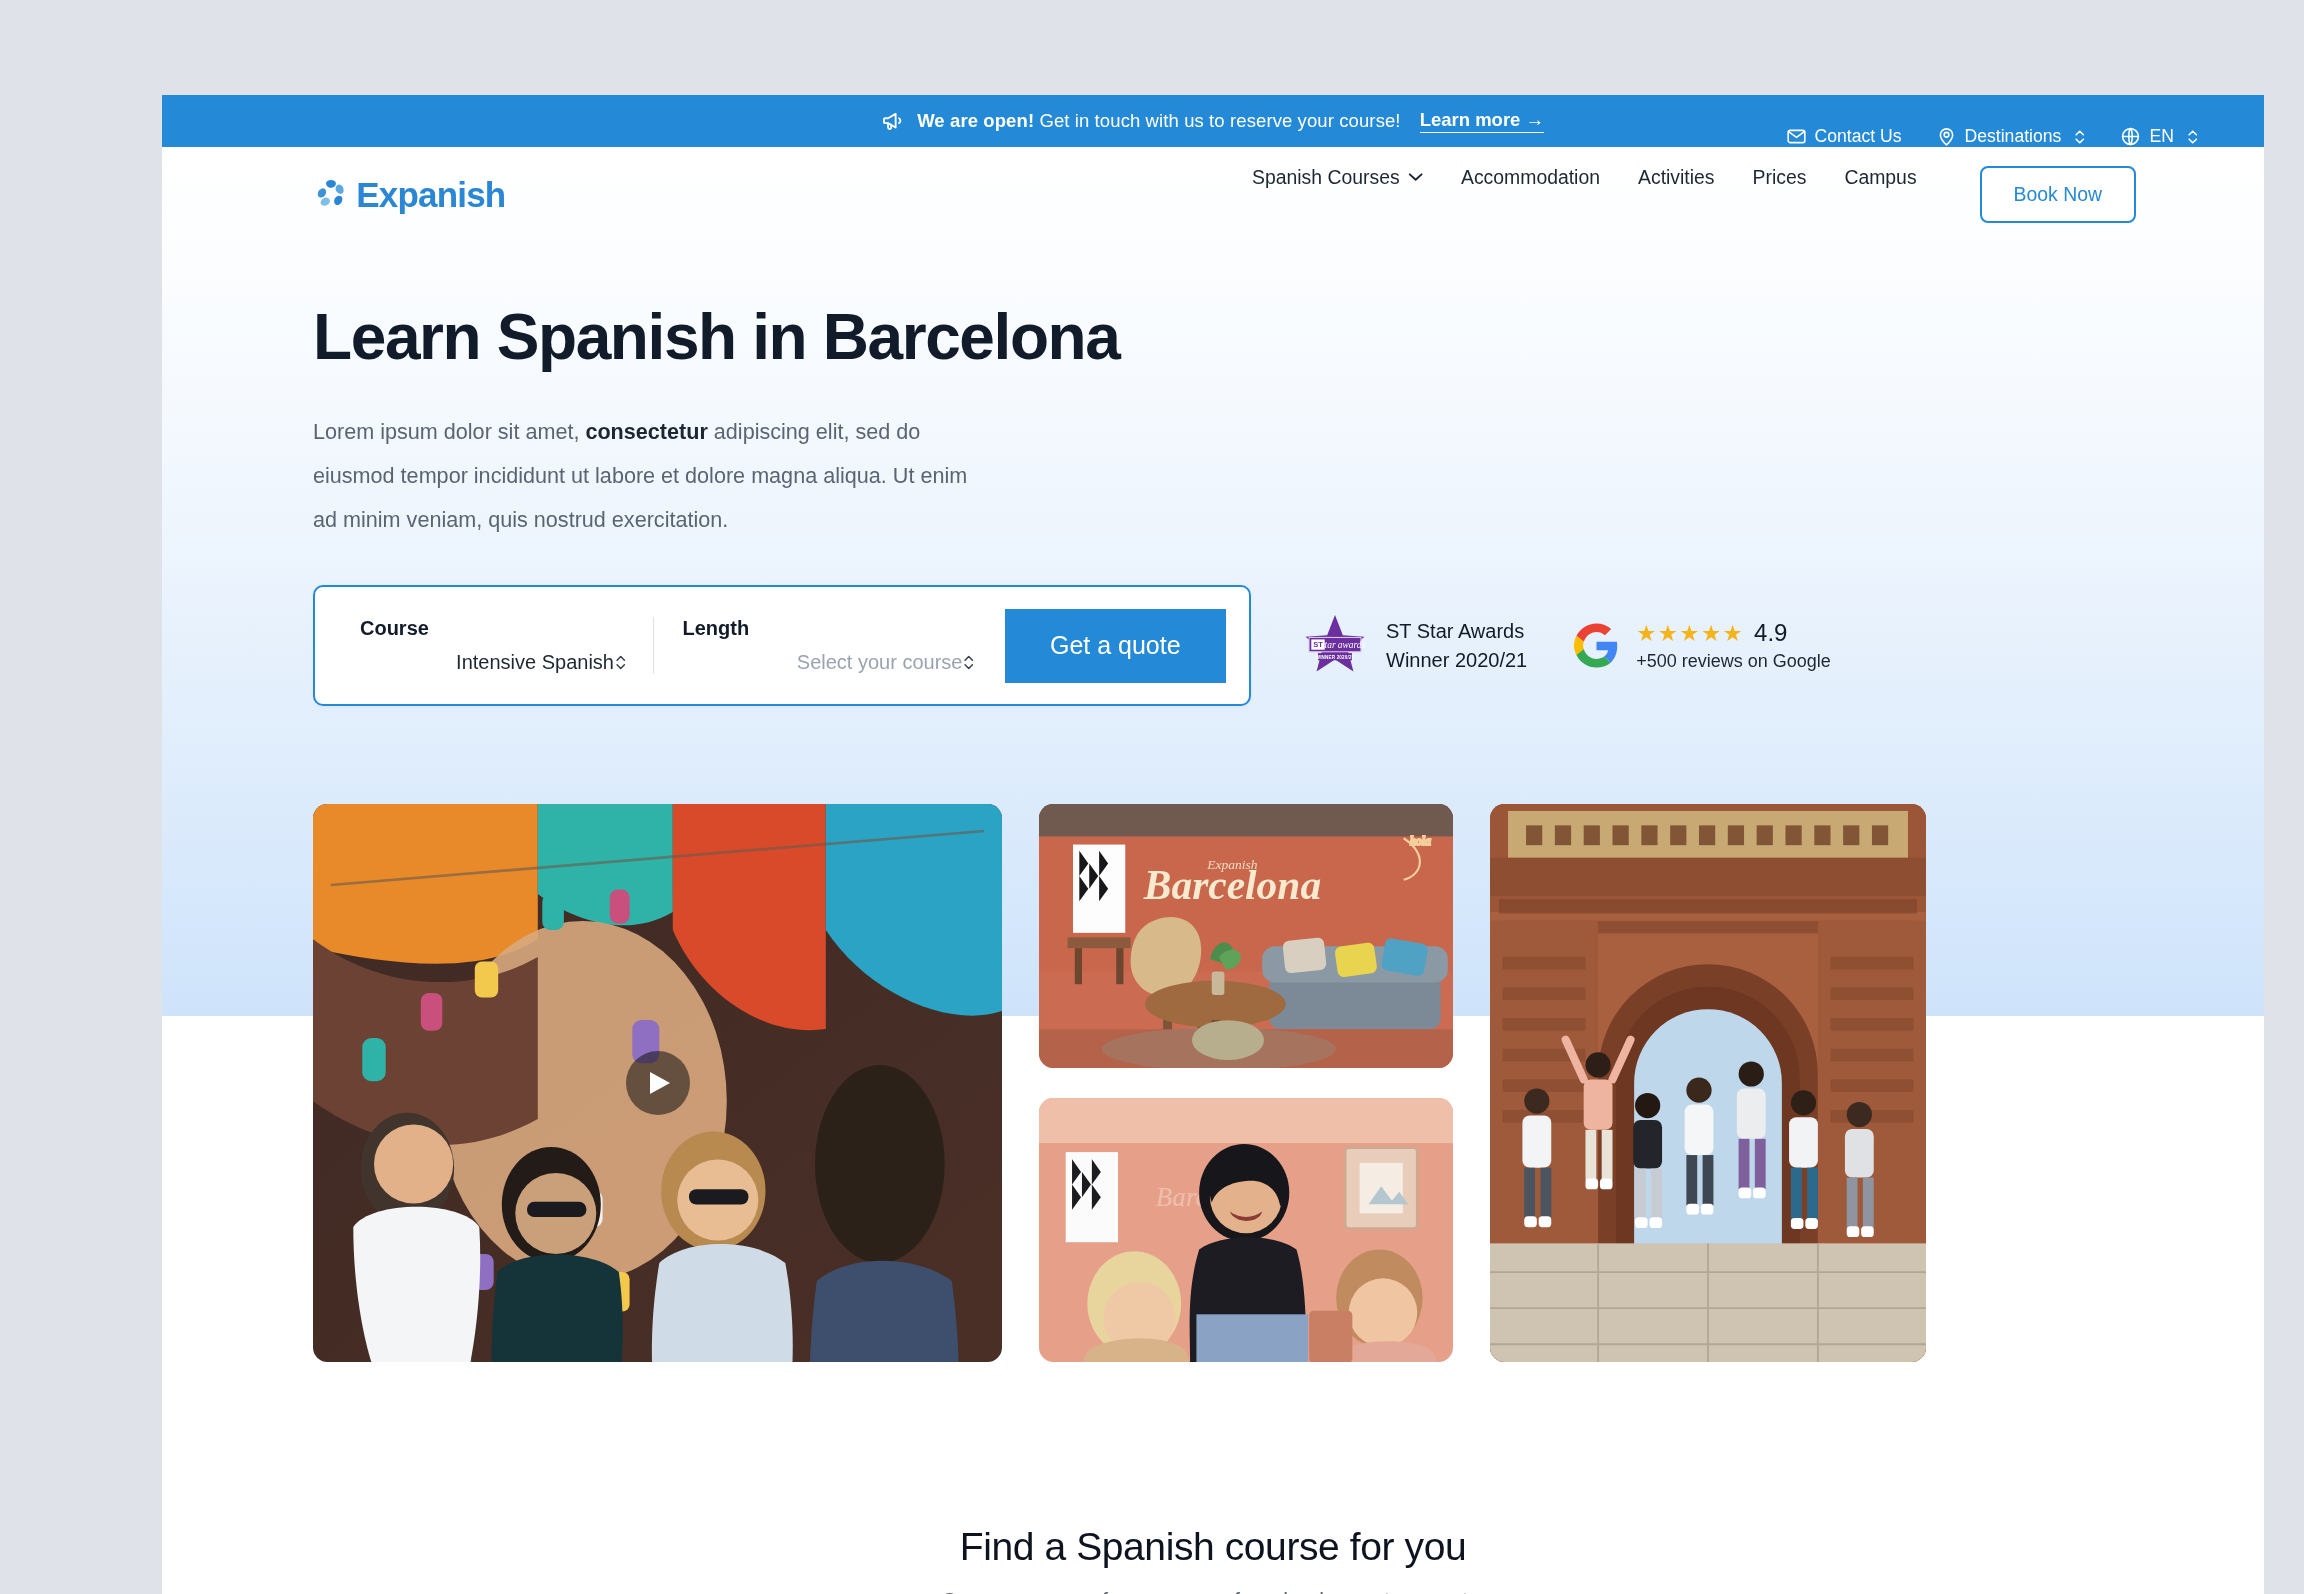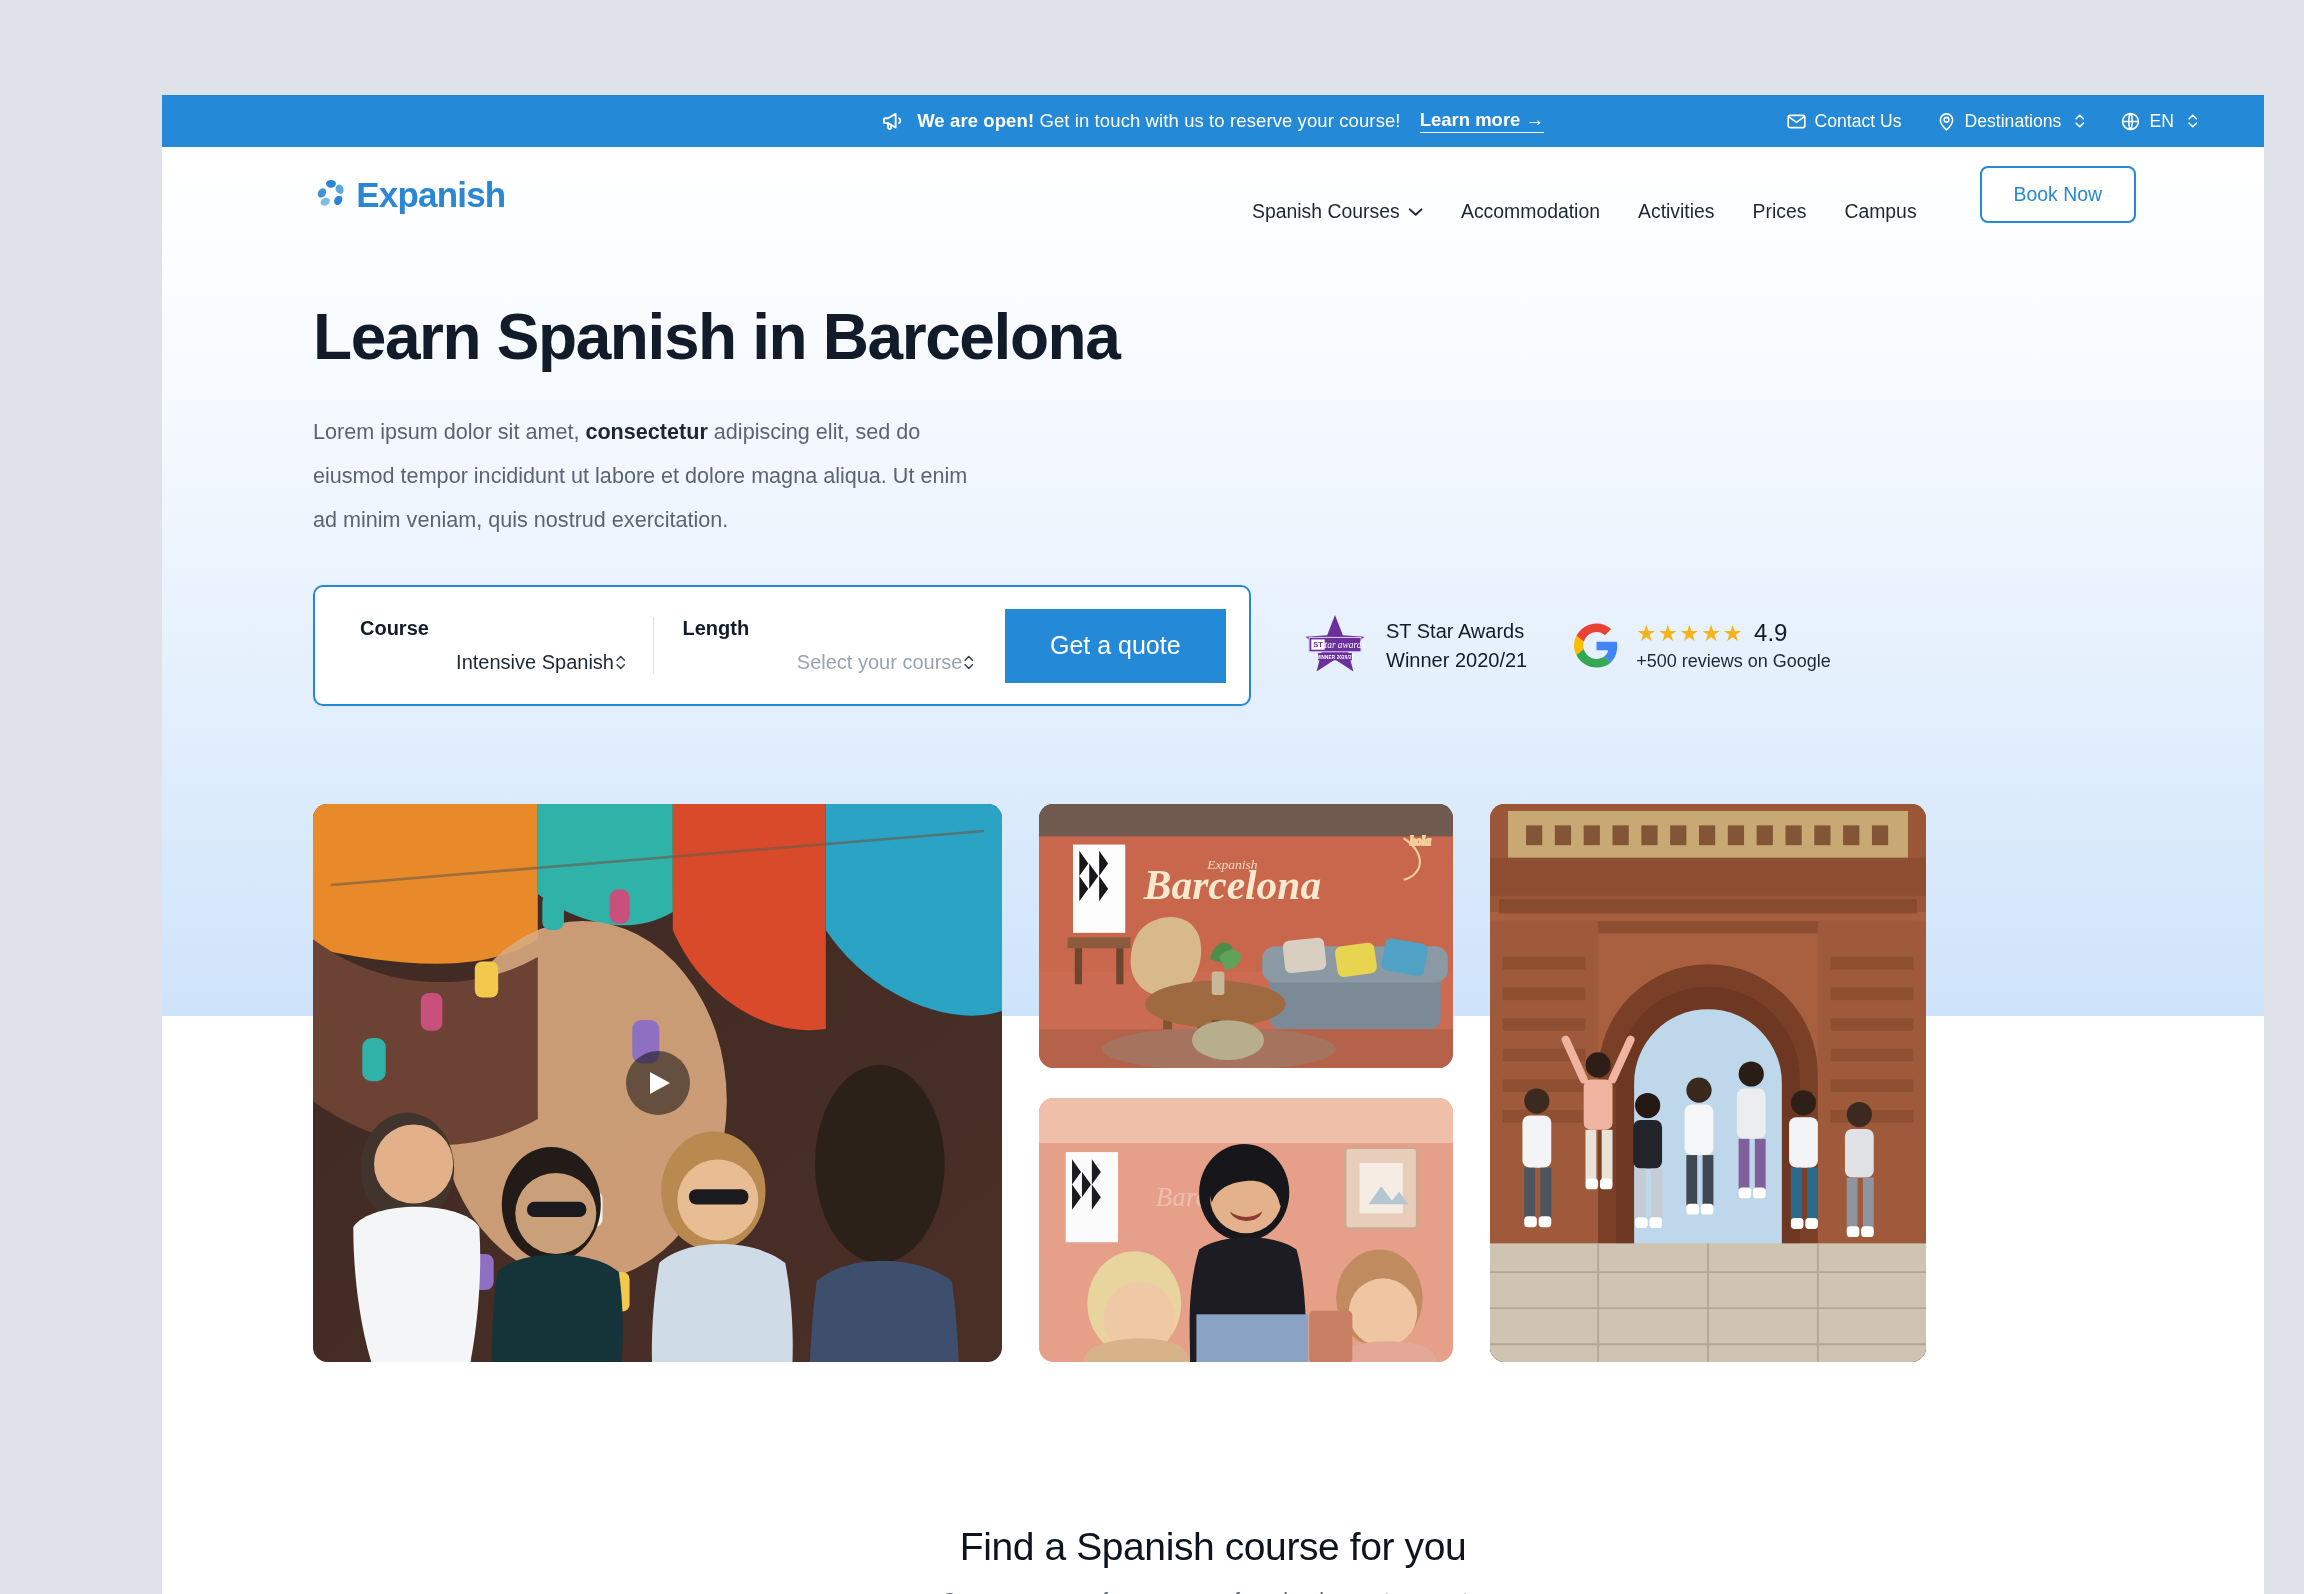--- a/index.html
+++ b/index.html
@@ -32,42 +32,42 @@
   .announce-text b{ font-weight:bold; }
   .learn-more{
     font-weight:bold; font-size:18.5px; white-space:nowrap;
     border-bottom:1.8px solid #fff; padding-bottom:1.8px; margin-left:9px;
     cursor:pointer; display:inline-flex; align-items:center; gap:6.3px;
   }
   .mega-icon{ display:flex; align-items:center; margin-right:1.8px; }
 
   .announce-right{
     position:absolute; right:65px; top:0; height:52px;
-    display:flex; align-items:center; gap:34px; font-size:17.6px;
+    display:flex; align-items:flex-end; gap:34px; font-size:17.6px;
   }
   .ar-item{ display:flex; align-items:center; gap:8px; cursor:pointer; white-space:nowrap; }
   .chev2{ display:inline-flex; flex-direction:column; line-height:4.5px; margin-left:3.6px; }
 
   
   .hero{
     position:relative;
     height:921px;
     background:linear-gradient(180deg,#ffffff 0%,#fbfdff 14%,#f1f7fe 36%,#e3effc 60%,#d3e6fb 86%,#cbe1fa 100%);
   }
 
   .nav{
     height:95px; display:flex; align-items:center;
     padding:0 128px 0 151px; justify-content:space-between;
     position:relative; z-index:5;
   }
   .logo{ display:flex; align-items:center; gap:7.2px; cursor:pointer; }
   .logo-mark{ width:36px; height:36px; position:relative; }
   .logo-text{ font-size:35px; font-weight:bold; color:#2b86d4; letter-spacing:-0.8px; }
 
-  .nav-links{ display:flex; align-items:flex-end; gap:38px;margin-left:33px; }
+  .nav-links{ display:flex; align-items:flex-start; gap:38px;margin-left:33px; }
   .nav-link{
     font-size:19.4px; color:#1d2733; cursor:pointer;
     display:flex; align-items:center; gap:8px; white-space:nowrap;
   }
   .book-btn{
     margin-left:25px;
     border:2.1px solid #2489d6; border-radius:8px;
     color:#2489d6; font-size:19.4px;
     padding:15.3px 32px; background:#fff; cursor:pointer; white-space:nowrap;
   }

